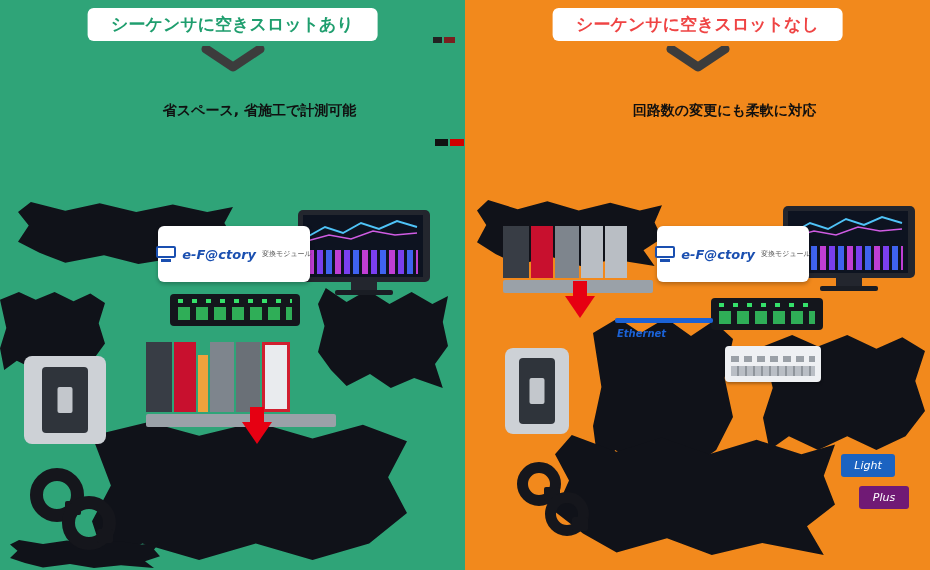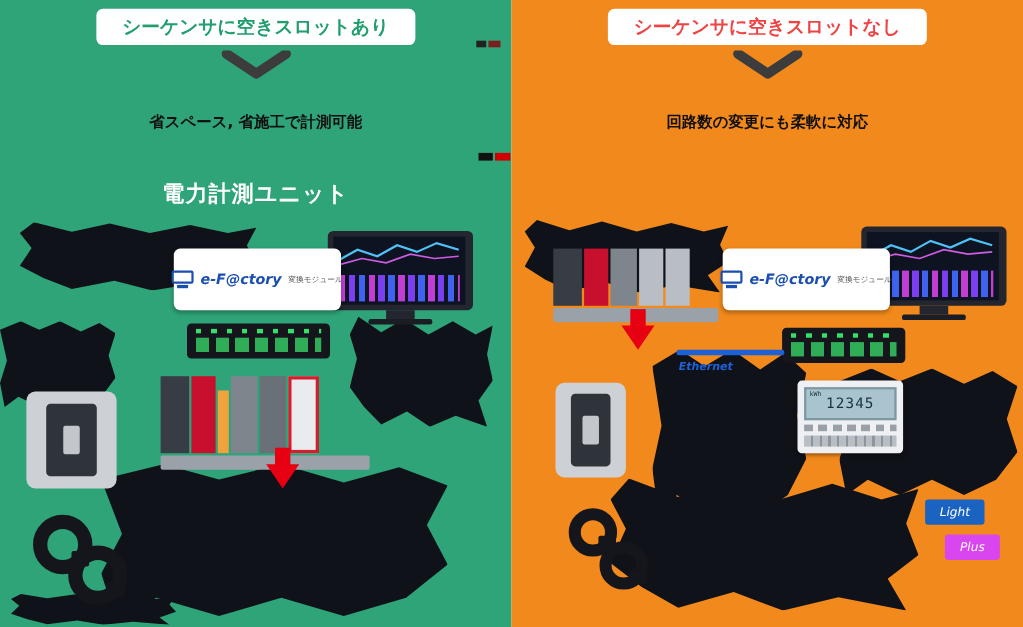--- a/index.html
+++ b/index.html
@@ -1,19 +1,19 @@
 <!DOCTYPE html>
 <html><head>
 <meta charset="utf-8">
 <style>
   * { box-sizing: border-box; }
   body { margin:0; background:#ffffff; font-family:"DejaVu Sans","Liberation Sans",sans-serif; }
   .stage { position:relative; width:930px; height:570px; overflow:hidden; background:#fff; }
 
-  .panel { position:absolute; top:0; height:570px; width:465px; }
+  .panel { position:absolute; top:0; height:570px; width:465px;padding-left:27px; }
   .panel.left  { left:0;    background:#2fa478; }
   .panel.right { left:465px; background:#f2891c; }
 
   .badge { position:absolute; top:8px; left:50%; transform:translateX(-50%);
            background:#fff; border-radius:6px; padding:5px 24px; font-size:17px;
            font-weight:bold; white-space:nowrap; }
   .panel.left  .badge { color:#1f9e6e; }
   .panel.right .badge { color:#ef4444; }
 
   .chevron { position:absolute; top:46px; left:50%; transform:translateX(-50%); }
@@ -105,41 +105,40 @@
   .ecomon .unit { position:absolute; top:1px; left:3px; font-size:6px; letter-spacing:0; }
   .ecomon .btns { margin-top:4px; height:6px;
      background:repeating-linear-gradient(90deg,#9aa0a7 0 8px,transparent 8px 13px); }
   .ecomon .terms { margin-top:4px; height:10px;
      background:repeating-linear-gradient(90deg,#b9bec5 0 6px,#8f959c 6px 8px); }
 
   
   .bluechip { position:absolute; color:#fff; font-style:italic; font-weight:normal; font-size:11px;
               display:flex; align-items:center; justify-content:center; border-radius:3px; z-index:6; }
   .chip-light { background:#1b63c1; }
-  .chip-plus  { background:#d946ef; }
+  .chip-plus  { background:#701a75; }
 
   
   .dash { position:absolute; height:7px; z-index:7; }
 </style>
 </head>
 <body>
 
 <div class="stage">
 
   <div class="panel left">
     <div class="badge">シーケンサに空きスロットあり</div>
 
     <div class="chevron">
       <svg width="64" height="26" viewBox="0 0 64 26">
         <polyline points="5,3 32,21 59,3" fill="none" stroke="#3c3c3c" stroke-width="9" stroke-linecap="round" stroke-linejoin="round"></polyline>
       </svg>
     </div>
 
     <div class="subtitle">省スペース, 省施工で計測可能</div>
-    <div class="title">電力計測ユニット</div>
 
     <div class="illu">
       <div class="blob s1" style="left:18px;top:2px;width:215px;height:62px;"></div>
       <div class="blob s2" style="left:0;top:92px;width:105px;height:78px;"></div>
       <div class="blob s1" style="left:318px;top:88px;width:130px;height:100px;"></div>
       <div class="blob s2" style="left:92px;top:222px;width:315px;height:138px;"></div>
       <div class="blob s1" style="left:10px;top:340px;width:150px;height:28px;"></div>
 
       <div class="monitor" style="left:298px;top:10px;">
         <div class="bezel">
@@ -248,24 +247,20 @@
         <div class="leds"></div>
         <div class="ports"></div>
       </div>
 
       <div class="ecable" style="left:150px;top:118px;width:98px;"></div>
       <div class="elabel" style="left:152px;top:128px;">Ethernet</div>
 
       <div class="arrow-red" style="left:100px;top:96px;"></div>
 
       <div class="ecomon" style="left:260px;top:146px;">
-        <div class="lcd">
-          <span class="unit">kWh</span>
-          <span>12345</span>
-        </div>
         <div class="btns"></div>
         <div class="terms"></div>
       </div>
 
       <div class="breaker" style="left:40px;top:148px;width:64px;height:86px;">
         <div class="face"></div>
         <div class="toggle"></div>
       </div>
 
       <div class="ct small" style="left:52px;top:262px;"></div>

